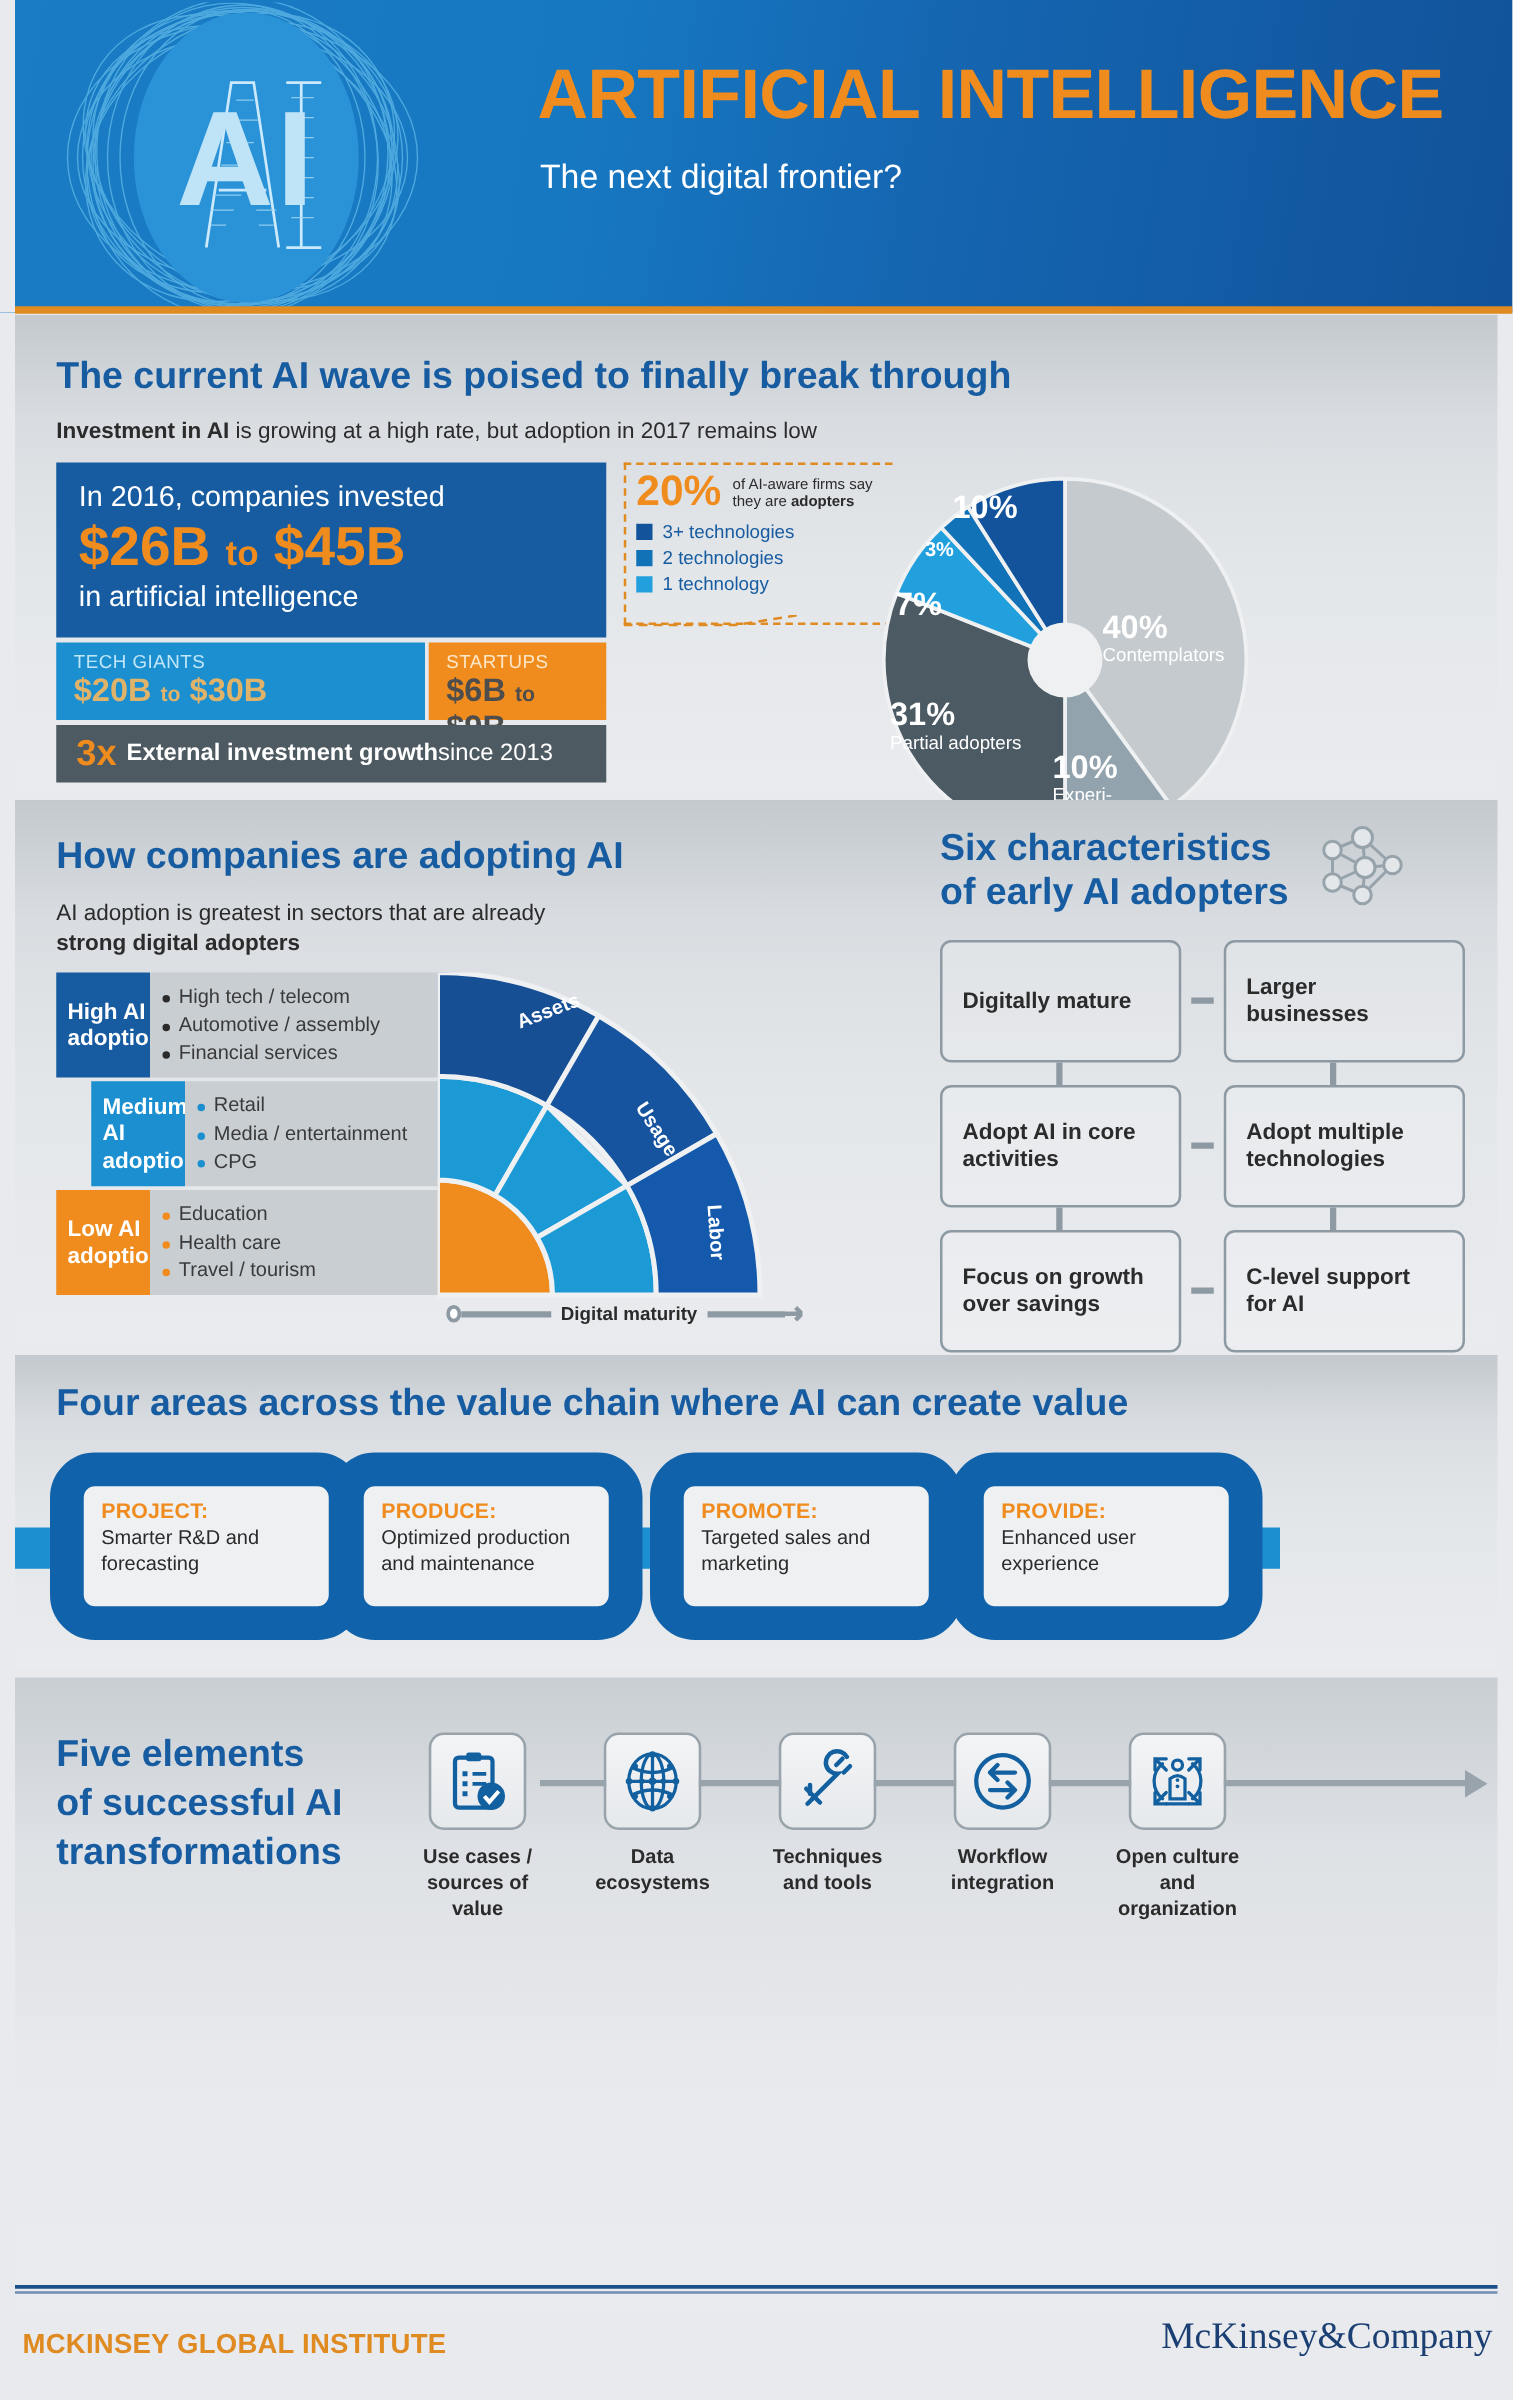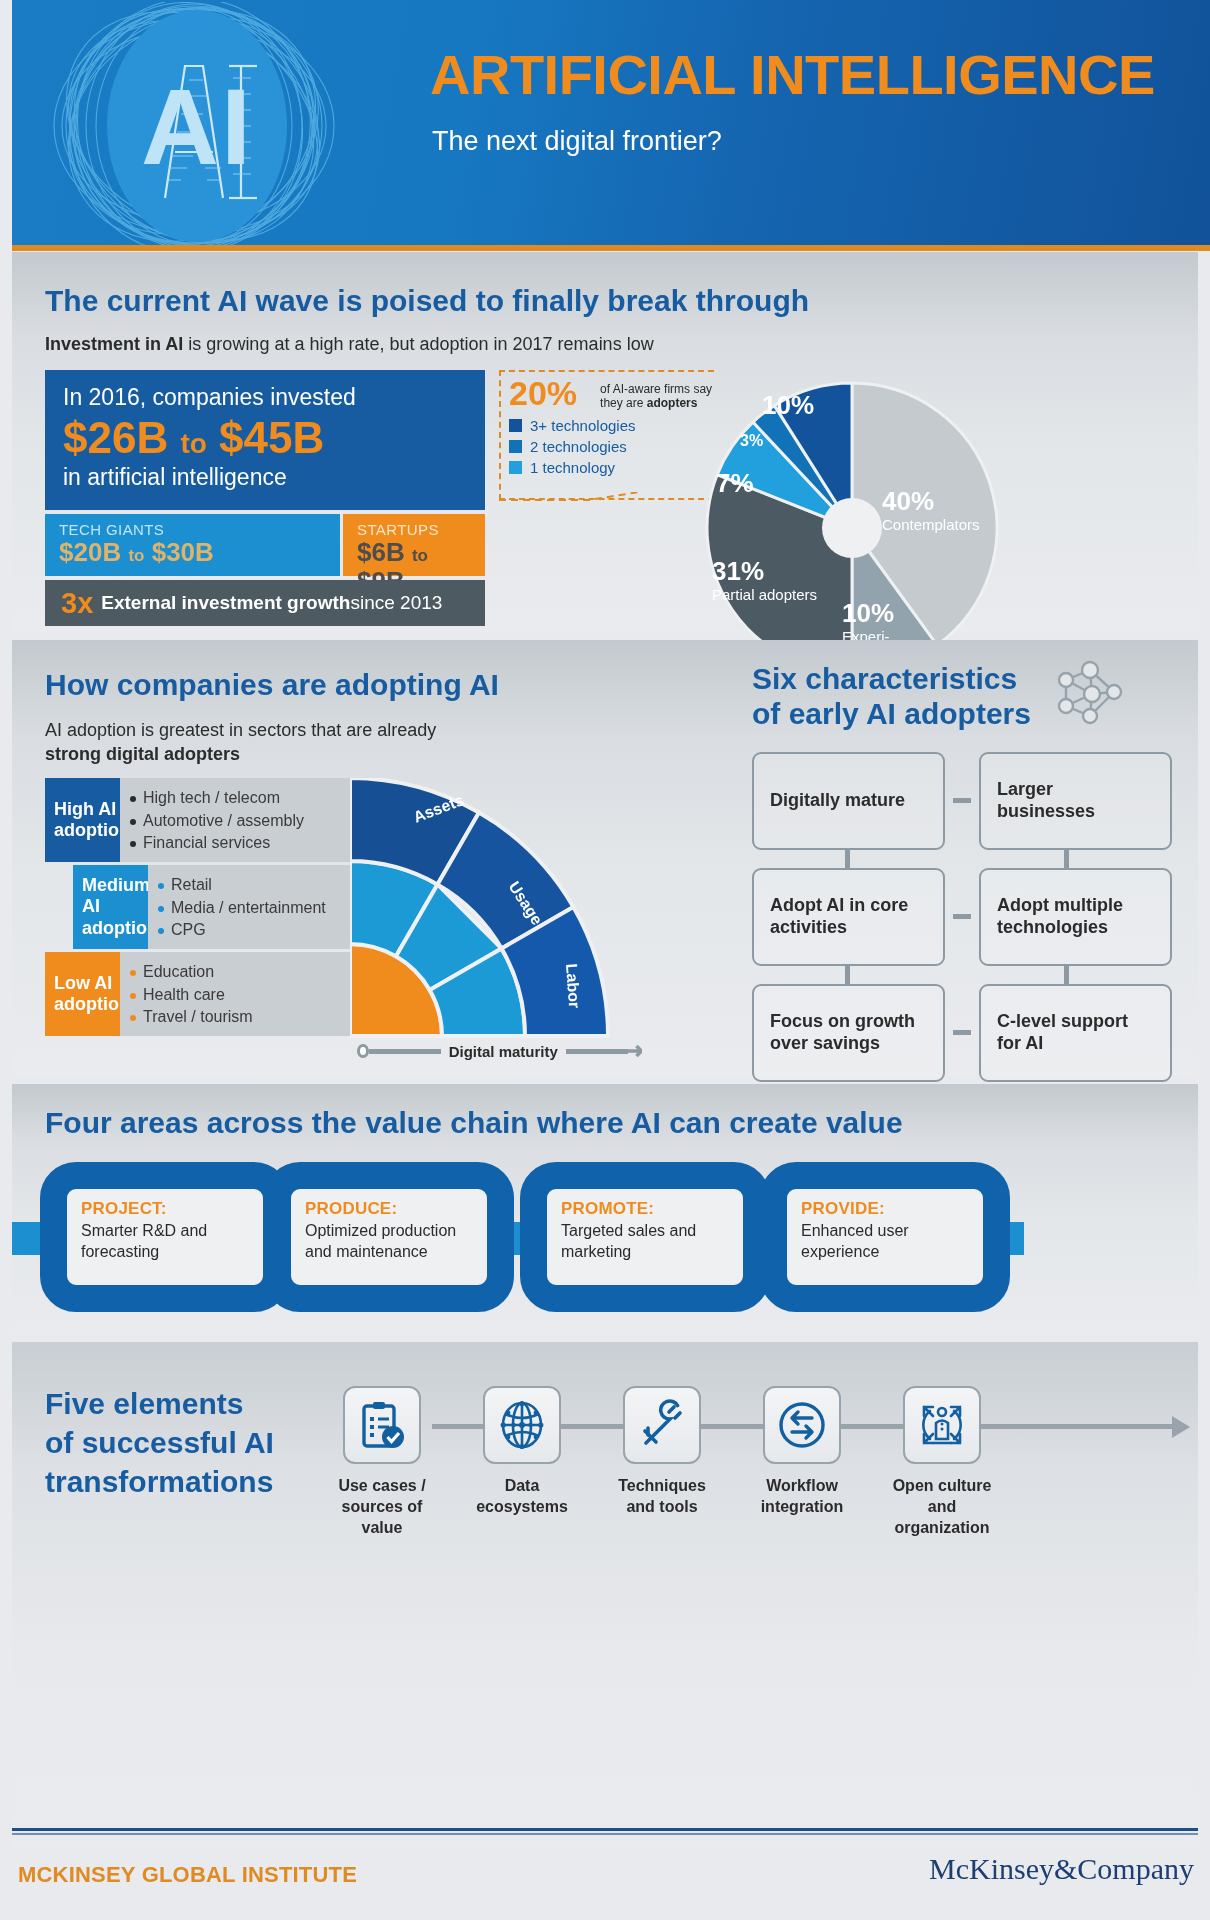--- a/index.html
+++ b/index.html
@@ -85,21 +85,21 @@
   }
   .invest-grey .big{color:#f08c1e;font-size:29px;font-weight:bold;margin-right:8px;}
 
   
   .dash-box{
     position:absolute;left:487px;top:118px;width:215px;height:130px;
     border:2px dashed #e08a22;border-right:none;
   }
   .dash-tail{position:absolute;left:487px;top:246px;width:130px;height:2px;}
   .callout{position:absolute;left:497px;top:124px;width:235px;}
-  .callout .hl{display:flex;align-items:flex-end;gap:23px;}
+  .callout .hl{display:flex;align-items:center;gap:9px;}
   .callout .pct{color:#f08c1e;font-size:34px;font-weight:bold;line-height:1;}
   .callout .txt{font-size:12px;color:#2b2b2b;line-height:1.18;padding-top:2px;}
   .legend{margin-top:7px;}
   .legend-row{display:flex;align-items:center;gap:8px;margin-top:4px;font-size:15px;color:#175ca1;}
   .swatch{width:13px;height:13px;display:inline-block;}
 
   .uncertain{position:absolute;left:513px;top:480px;width:215px;font-size:16px;color:#2b2b2b;line-height:1.3;}
   .uncertain .pct{color:#f08c1e;font-size:34px;font-weight:bold;}
 
   

